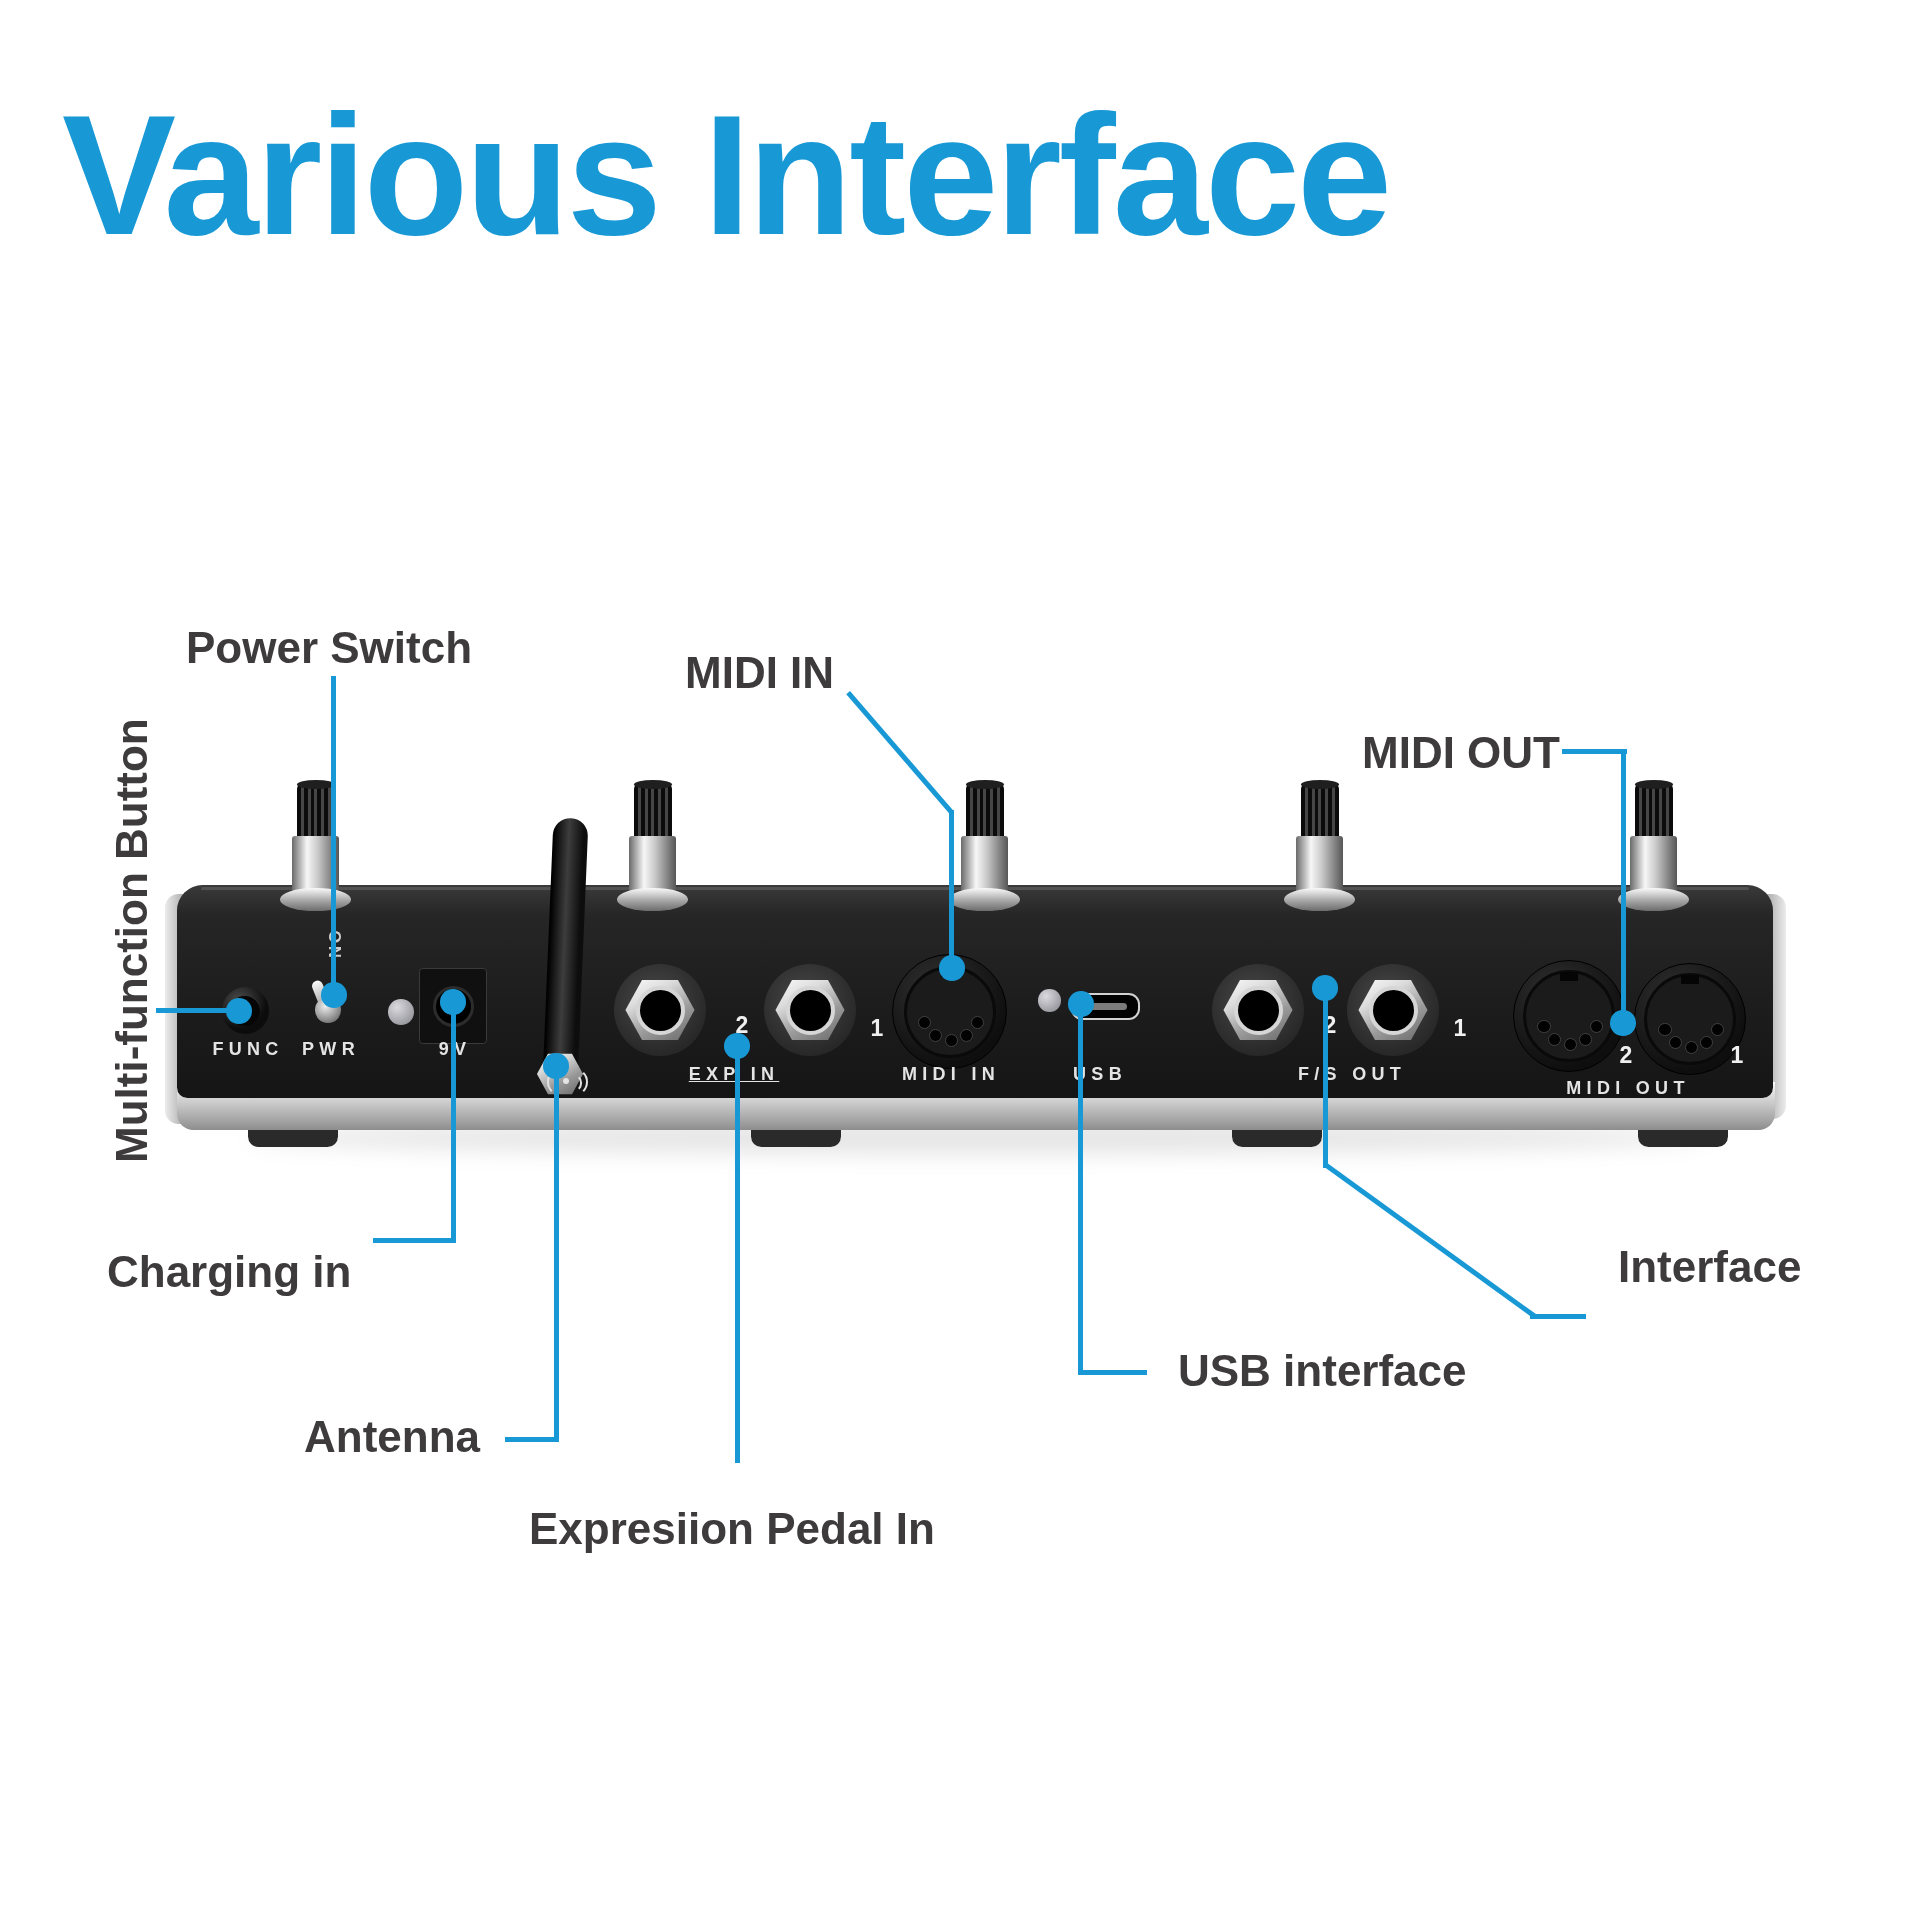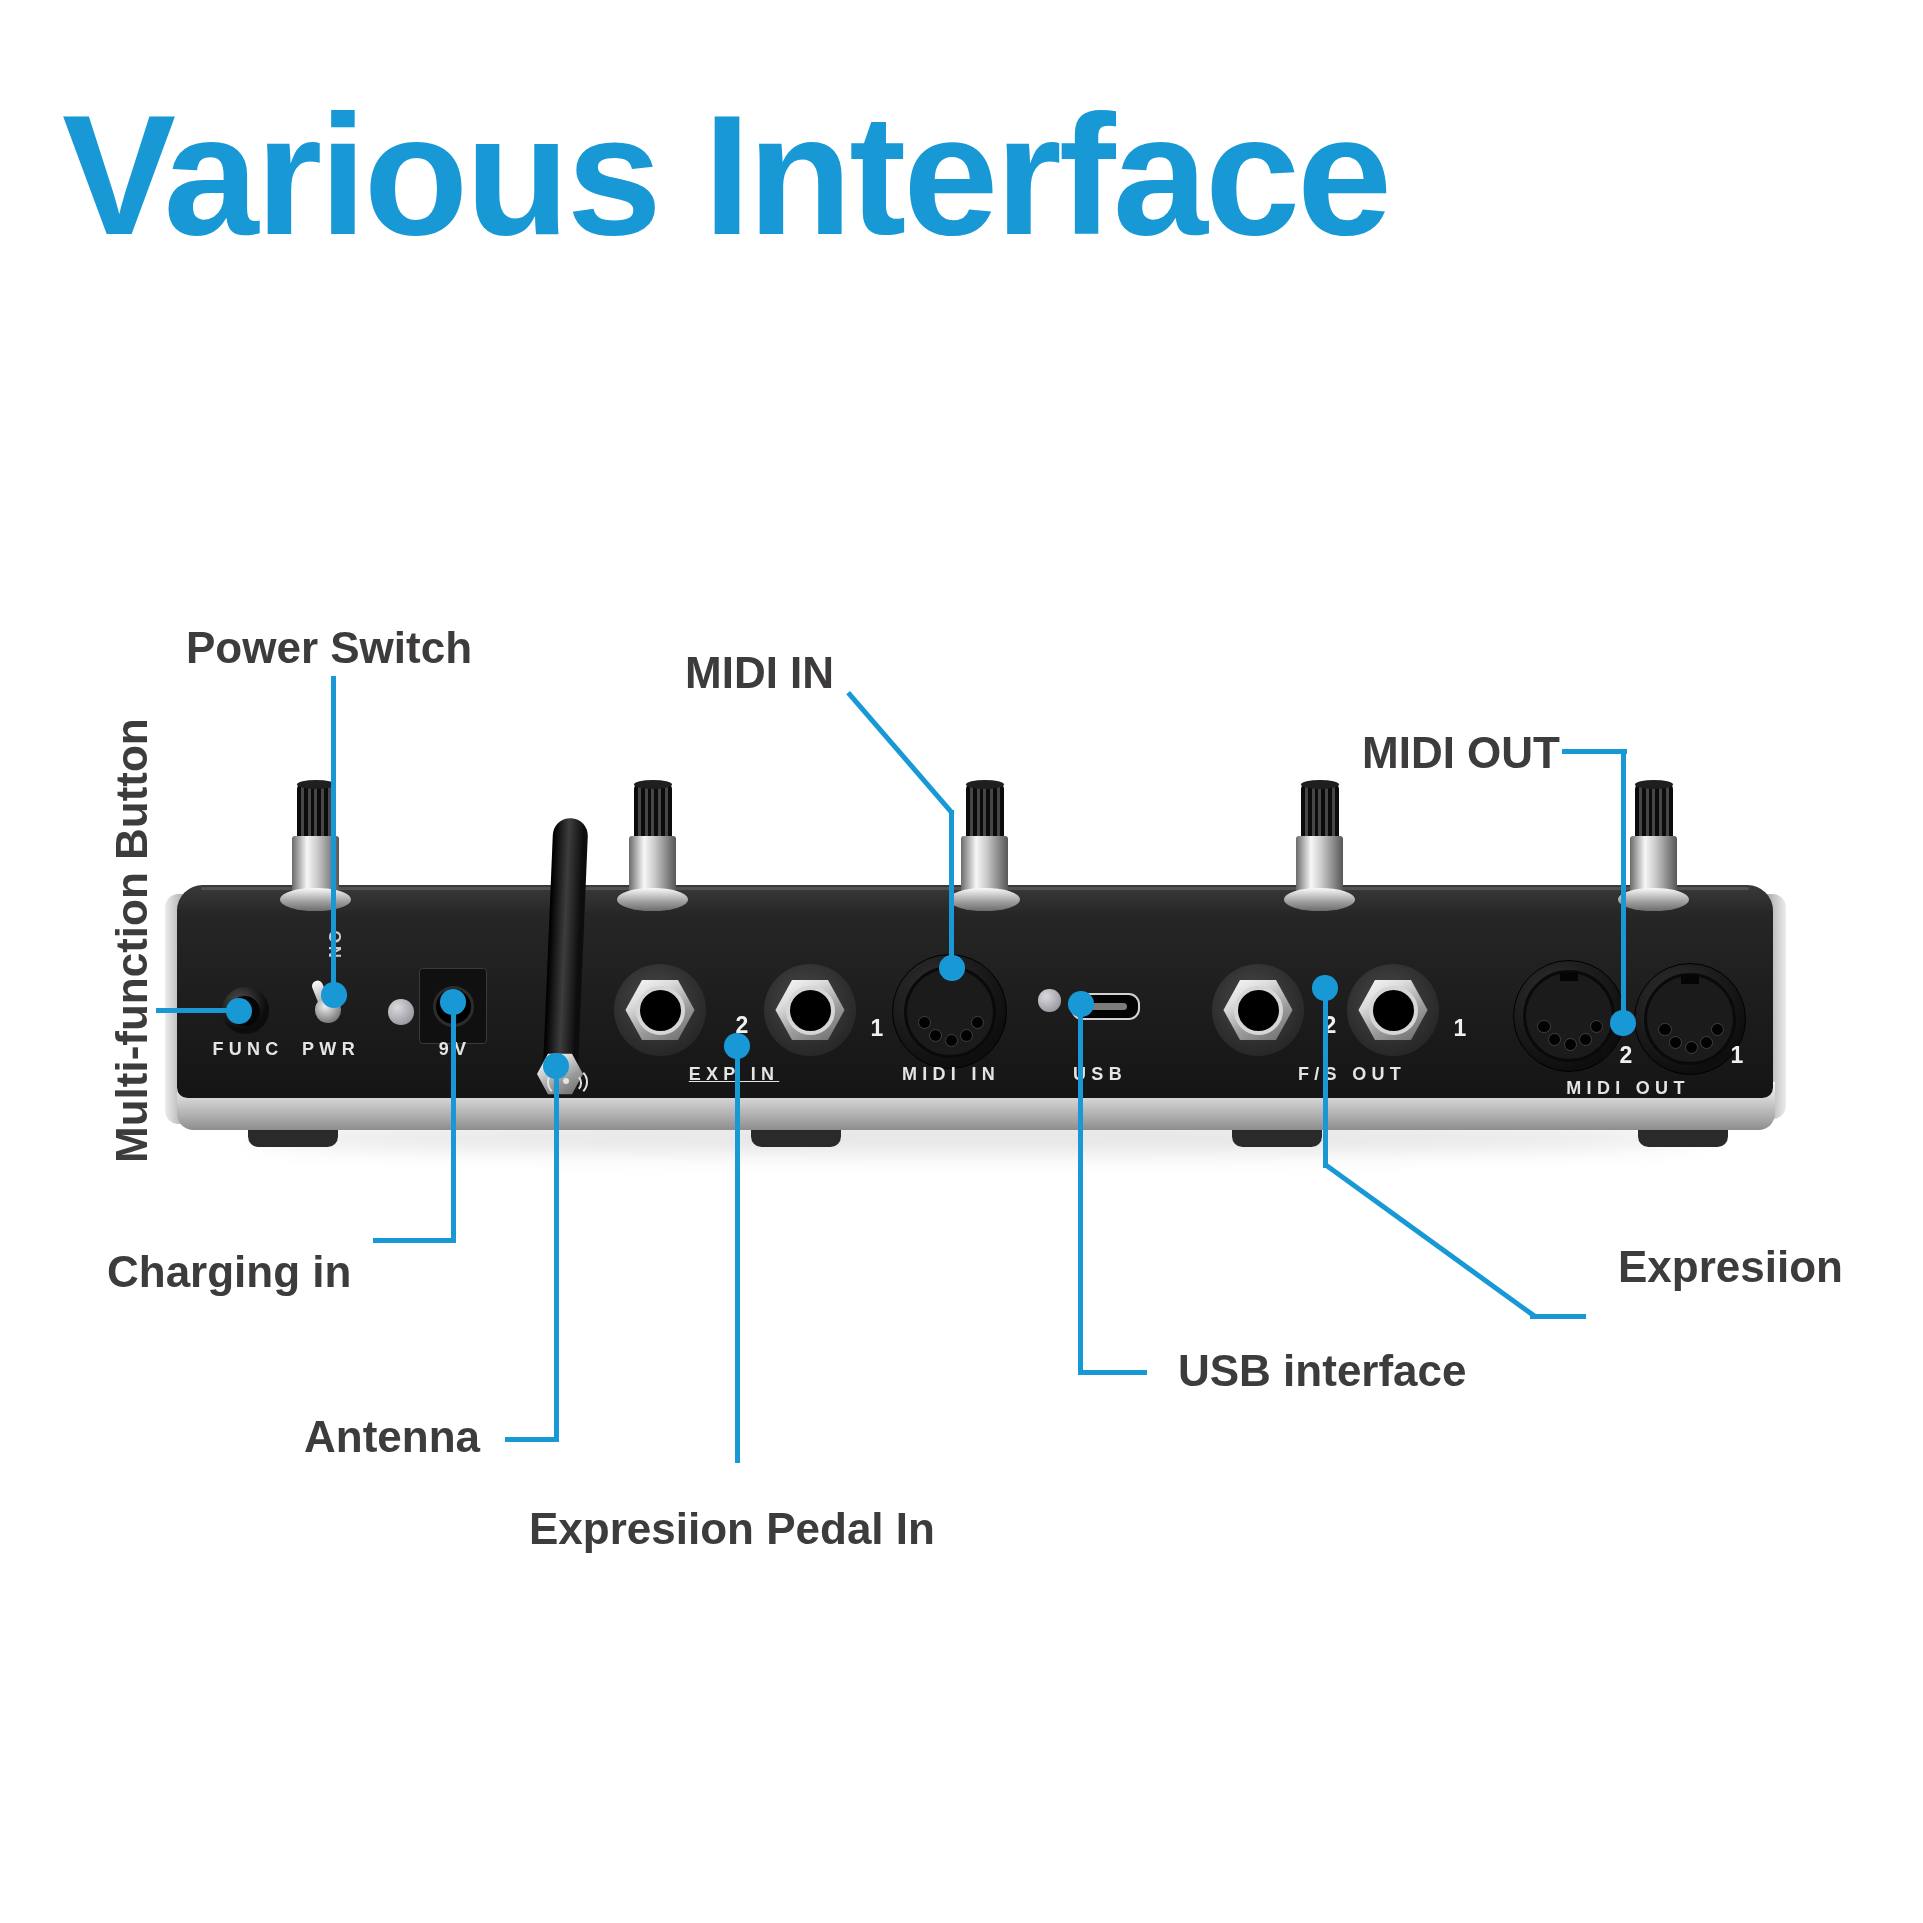--- a/index.html
+++ b/index.html
@@ -109,21 +109,21 @@
 
   <div class="clabel vlabel" style="left:109px;top:1163px;">Multi-function Button</div>
   <div class="clabel" style="left:186px;top:625px;">Power Switch</div>
   <div class="clabel" style="left:685px;top:650px;">MIDI IN</div>
   <div class="clabel" style="left:1362px;top:730px;">MIDI OUT</div>
   <div class="clabel" style="left:107px;top:1249px;">Charging in</div>
   <div class="clabel" style="left:304px;top:1414px;">Antenna</div>
   <div class="clabel" style="left:529px;top:1506px;">Expresiion Pedal In</div>
   <div class="clabel" style="left:1178px;top:1348px;">USB interface</div>
   <div class="clabel fs-out-label" style="left:1618px;top:1234px;">
-    <div>Expresiion</div>
+    <div>Interface</div>
   </div>
 
   <div class="seg" style="left:331px;top:676px;width:5.3px;height:322px;"></div>
   <div class="seg" style="left:156px;top:1008px;width:84px;height:5.3px;"></div>
   <div class="seg diag" style="left:848px;top:690px;width:159px;transform:rotate(49.2deg);"></div>
   <div class="seg" style="left:949px;top:810px;width:5.3px;height:159px;"></div>
   <div class="seg" style="left:1562px;top:749px;width:65px;height:5.3px;"></div>
   <div class="seg" style="left:1621px;top:749px;width:5.3px;height:275px;"></div>
   <div class="seg" style="left:373px;top:1238px;width:83px;height:5.3px;"></div>
   <div class="seg" style="left:451px;top:1004px;width:5.3px;height:239px;"></div>

